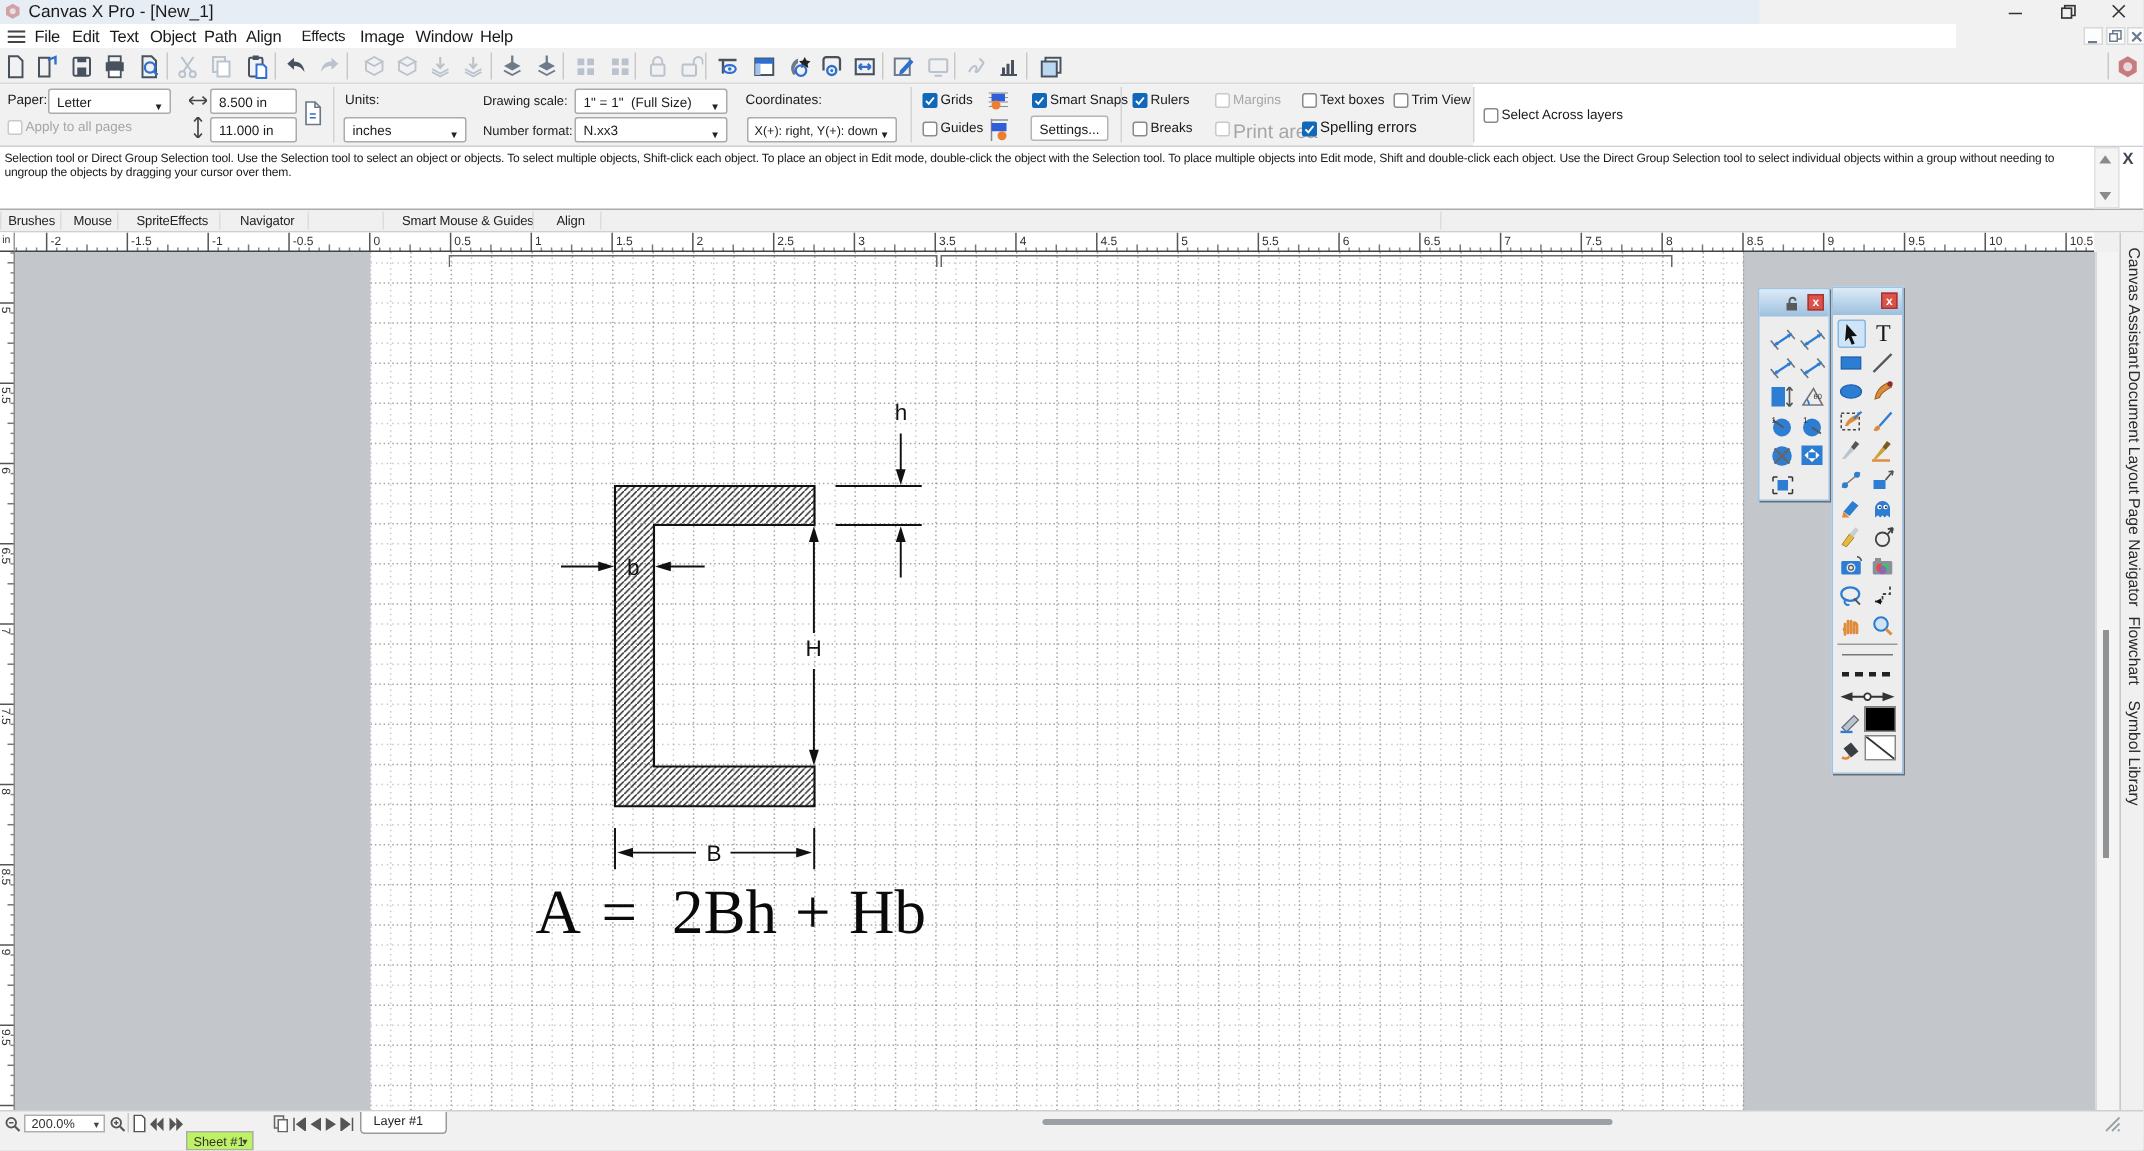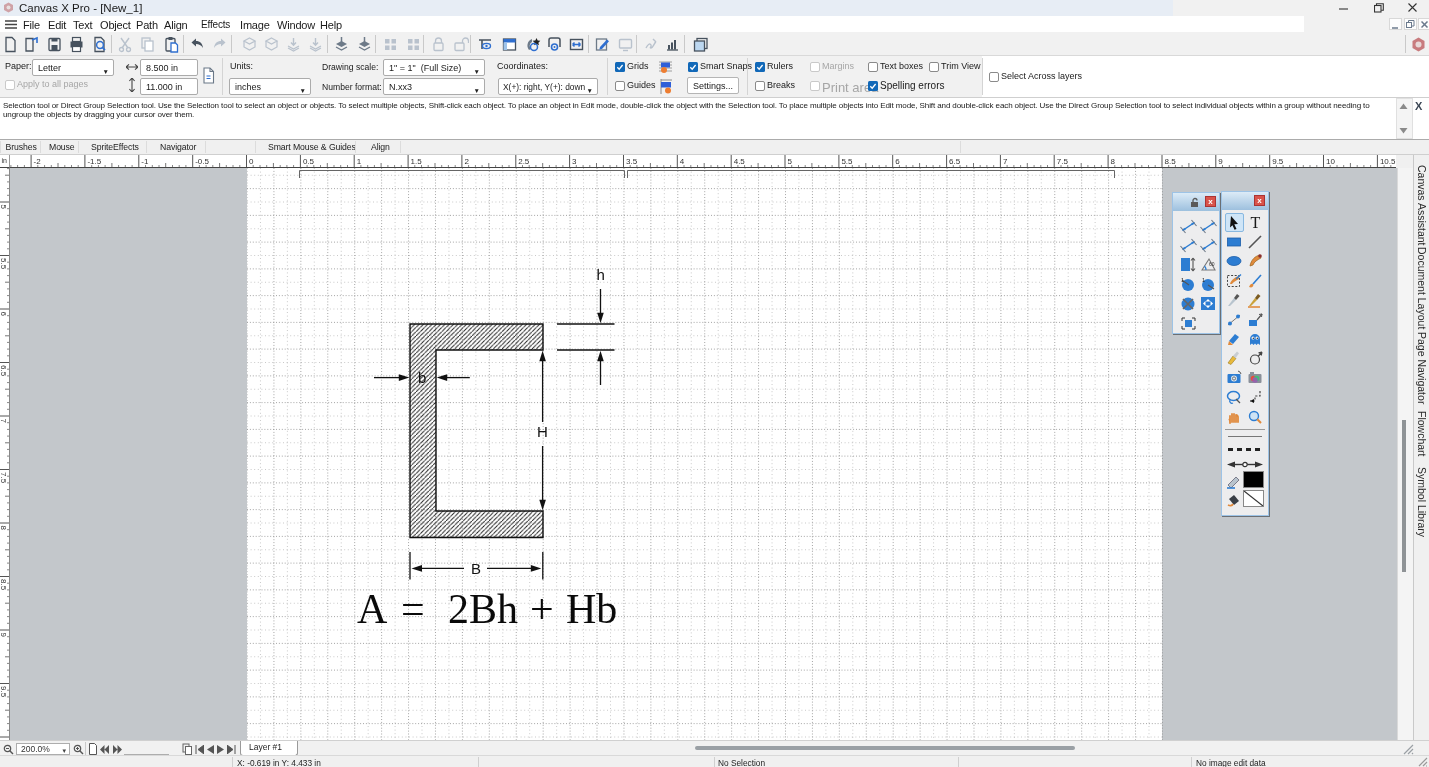--- a/index.html
+++ b/index.html
@@ -1052,25 +1052,12 @@
       </svg>
       <svg width="9" height="9" style="position:absolute;left:227px;top:4px">
         <path d="M8,0 v9 M0,0 v9 l6,-4.5 Z" fill="#555" stroke="#555" stroke-width="1"></path>
       </svg>
       <div style="position:absolute;left:240px;top:0;width:58px;height:15px;background:#fff;border:1px solid #9a9a9a;border-top:none;border-radius:0 0 3px 3px;font-size:8.5px;line-height:12px;padding-left:8px;color:#222;box-sizing:border-box">Layer #1</div>
       <div style="position:absolute;left:695px;top:5px;width:380px;height:4px;background:#9aa0a5;border-radius:2px"></div>
       <svg width="11" height="11" style="position:absolute;left:1403px;top:3px">
         <path d="M10,1 L1,10 M10,5 L5,10 M10,9 L9,10" stroke="#9aa0a5" stroke-width="1.2"></path>
       </svg>
 </div>
-<div style="position:absolute;left:0;top:755px;width:1429px;height:12px;background:#f0f0f0;border-top:1px solid #d9d9d9;box-sizing:content-box">
-<div style="position:absolute;left:232px;top:1px;width:1px;height:11px;background:#cfcfcf"></div>
-      <div style="position:absolute;left:478px;top:1px;width:1px;height:11px;background:#cfcfcf"></div>
-      <div style="position:absolute;left:714px;top:1px;width:1px;height:11px;background:#cfcfcf"></div>
-      <div style="position:absolute;left:958px;top:1px;width:1px;height:11px;background:#cfcfcf"></div>
-      <div style="position:absolute;left:1191px;top:1px;width:1px;height:11px;background:#cfcfcf"></div>
-      <div style="position:absolute;left:237px;top:1.5px;font-size:8.3px;color:#222">X: -0.619 in Y: 4.433 in</div>
-      <div style="position:absolute;left:718px;top:1.5px;font-size:8.3px;color:#222">No Selection</div>
-      <div style="position:absolute;left:1196px;top:1.5px;font-size:8.3px;color:#222">No image edit data</div>
-      <svg width="10" height="10" style="position:absolute;right:1px;bottom:1px">
-        <path d="M9,1 L1,9 M9,5 L5,9 M9,9 L8,9" stroke="#9a9a9a" stroke-width="1.2"></path>
-      </svg>
-</div>
 </div>
 </body></html>

